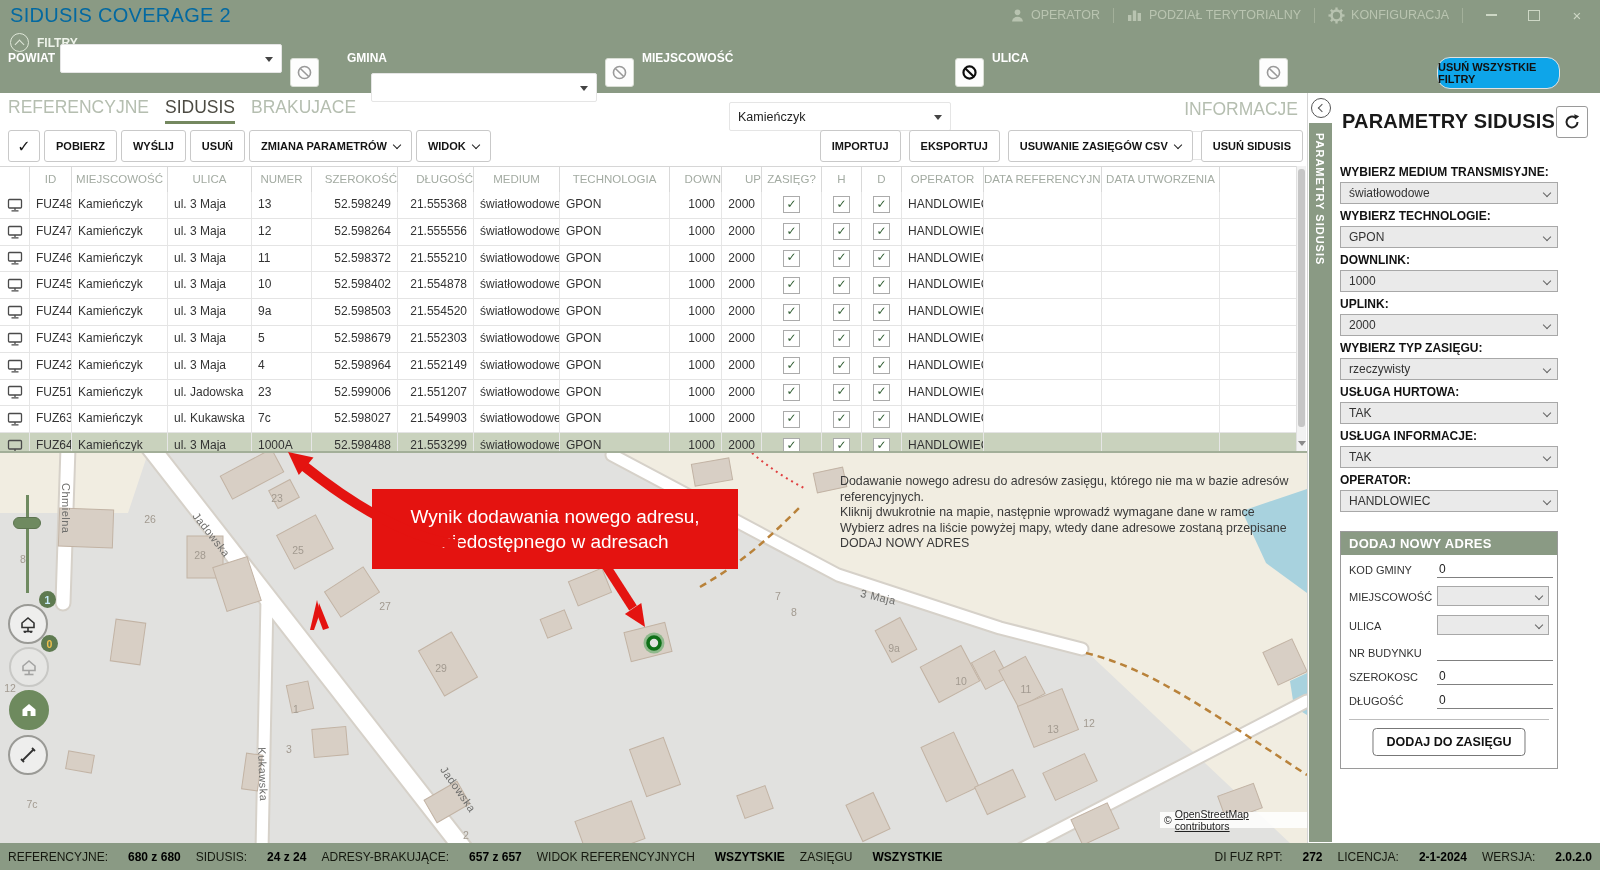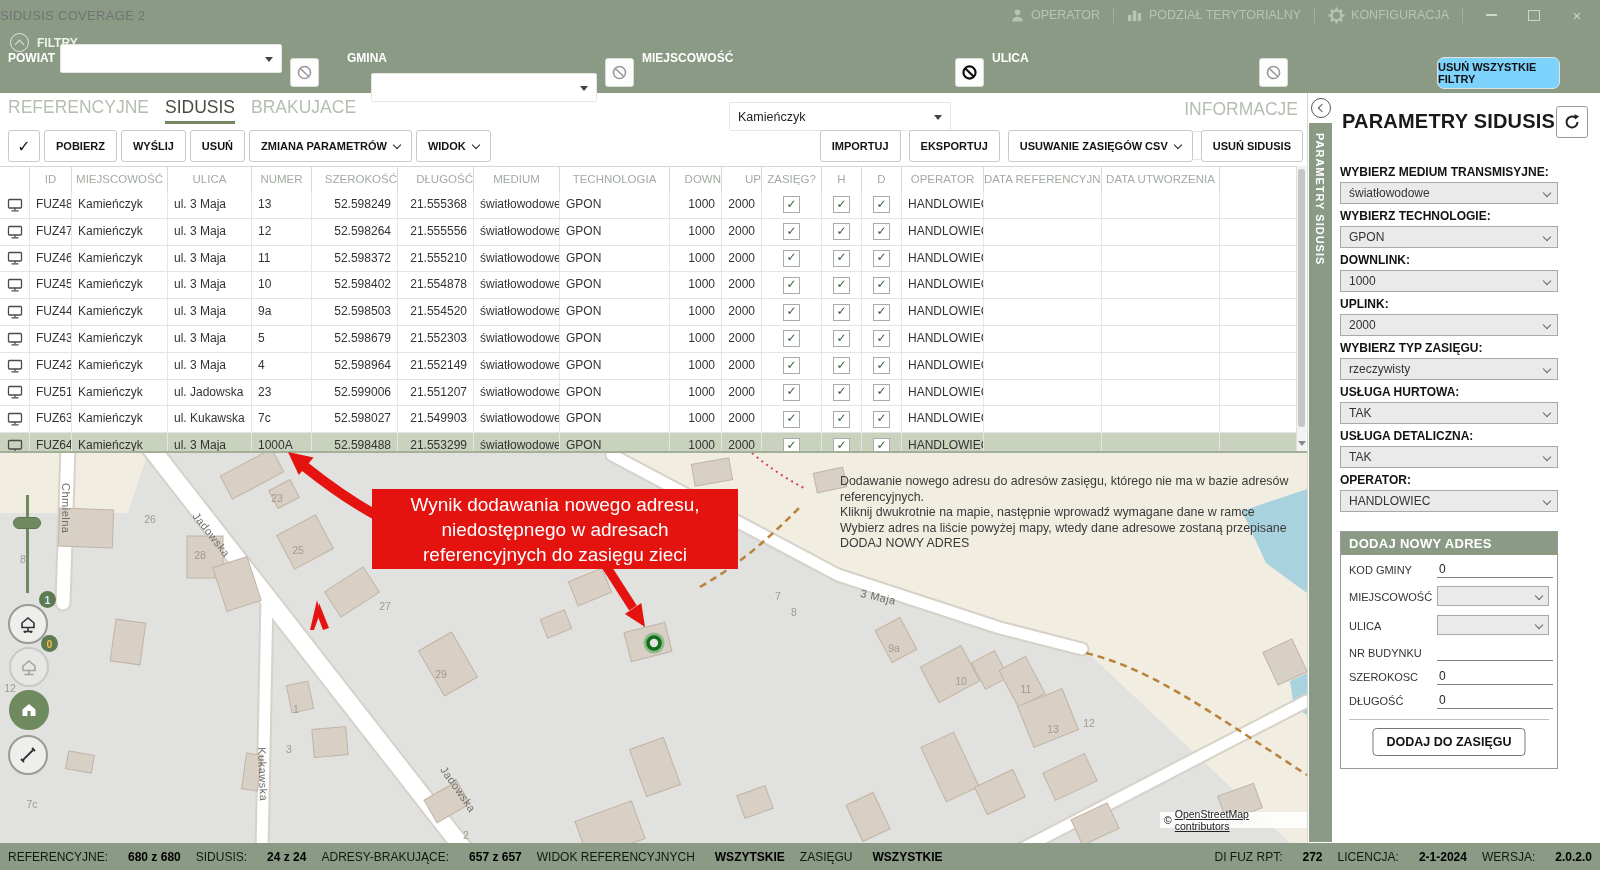--- a/index.html
+++ b/index.html
@@ -3,21 +3,21 @@
 <meta charset="utf-8">
 <style>
   html,body{margin:0;padding:0;background:#444;}
   .app{position:relative;width:1600px;height:870px;background:#fff;overflow:hidden;
        font-family:"Liberation Sans","DejaVu Sans",sans-serif;-webkit-font-smoothing:antialiased;}
   .abs{position:absolute;}
 
   
   .chrome{position:absolute;left:0;top:0;width:1600px;height:93px;background:#8a9a84;}
   .titlebar{position:absolute;left:0;top:0;width:1600px;height:30px;display:flex;align-items:center;}
-  .app-title{color:#737373;font-size:13px;letter-spacing:.3px;}
+  .app-title{color:#0369a1;font-size:20px;margin-left:10px;letter-spacing:.3px;}
   .tb-menu{position:absolute;right:8px;top:0;height:30px;display:flex;align-items:center;gap:13px;color:#b9c4b0;}
   .menu-item{display:flex;align-items:center;gap:6px;font-size:12.5px;cursor:default;}
   .menu-sep{width:1px;height:15px;background:#a3b09a;}
   .winbtn{width:30px;height:30px;display:flex;align-items:center;justify-content:center;color:#cdd7c5;font-size:15px;}
   .glyph-min{width:11px;height:2px;background:currentColor;display:inline-block;}
   .glyph-max{width:10px;height:9px;border:1.5px solid currentColor;display:inline-block;}
 
   .filters-hdr{position:absolute;left:10px;top:33px;display:flex;align-items:center;gap:8px;color:#eef3ea;}
   .circ-ico{width:17px;height:17px;border:1.6px solid #dfe7d8;border-radius:50%;display:flex;align-items:center;justify-content:center;}
   .chev{display:inline-block;width:6px;height:6px;border-right:1.7px solid #dfe7d8;border-bottom:1.7px solid #dfe7d8;}
@@ -25,21 +25,21 @@
   .filters-hdr .lbl{font-size:12px;font-weight:bold;}
 
   .frow{position:absolute;top:44px;height:29px;}
   .flabel{color:#fff;font-size:12px;font-weight:bold;line-height:29px;}
   .fselect{background:#fff;border:1px solid #e5e5e5;border-radius:2px;height:29px;box-sizing:border-box;
            font-size:12.5px;color:#222;display:flex;align-items:center;padding:0 22px 0 8px;position:relative;}
   .fselect::after{content:"";position:absolute;right:8px;top:12px;border-left:4px solid transparent;border-right:4px solid transparent;border-top:5px solid #444;}
   .blk{width:27px;height:27px;background:#fdfdfd;border:1px solid #d9ded5;border-radius:3px;display:flex;align-items:center;justify-content:center;}
   .blk svg{stroke:#9a9a9a;fill:none;stroke-width:1.7;}
   .blk.active svg{stroke:#0d0d0d;stroke-width:2.3;}
-  .clear-btn{position:absolute;left:1437px;top:57px;width:121px;height:30px;background:#7dd3fc;border:1px solid #e2e2e2;border-radius:7px;
+  .clear-btn{position:absolute;left:1437px;top:57px;width:121px;height:30px;background:#0ea5e9;border:1px solid #e2e2e2;border-radius:13px;
              font-size:11px;font-weight:bold;color:#111;display:flex;align-items:center;justify-content:center;}
 
   
   .tabs{position:absolute;left:8px;top:97px;display:flex;gap:16px;font-size:17.5px;}
   .tab{color:#b5beb0;padding-bottom:3px;}
   .tab.active{color:#4c4a42;border-bottom:3px solid #74885f;}
   .tab-right{position:absolute;right:302px;top:99px;font-size:17.5px;color:#b5beb0;}
 
   
   .toolbar-l{position:absolute;left:8px;top:130px;display:flex;gap:4px;text-align:right;}
@@ -696,21 +696,21 @@
 
     
     <div class="hnum" style="left:23px;top:100px;">8</div>
     <div class="hnum" style="left:10px;top:229px;">12</div>
     <div class="hnum" style="left:32px;top:345px;">7c</div>
     <div class="hnum" style="left:150px;top:60px;">26</div>
     <div class="hnum" style="left:200px;top:96px;">28</div>
     <div class="hnum" style="left:277px;top:39px;">23</div>
     <div class="hnum" style="left:298px;top:91px;">25</div>
     <div class="hnum" style="left:344px;top:147px;margin-left:28px;">27</div>
-    <div class="hnum" style="left:441px;top:215px;text-align:center;">29</div>
+    <div class="hnum" style="left:441px;top:209px;text-align:center;">29</div>
     <div class="hnum" style="left:296px;top:250px;">1</div>
     <div class="hnum" style="left:289px;top:290px;">3</div>
     <div class="hnum" style="left:466px;top:376px;">2</div>
     <div class="hnum" style="left:778px;top:137px;">7</div>
     <div class="hnum" style="left:794px;top:153px;">8</div>
     <div class="hnum" style="left:894px;top:189px;">9a</div>
     <div class="hnum" style="left:961px;top:222px;">10</div>
     <div class="hnum" style="left:1026px;top:230px;">11</div>
     <div class="hnum" style="left:1053px;top:270px;">13</div>
     <div class="hnum" style="left:1089px;top:264px;">12</div>
@@ -720,21 +720,20 @@
       <div>Dodawanie nowego adresu do adresów zasięgu, którego nie ma w bazie adresów referencyjnych.</div>
       <div>Kliknij dwukrotnie na mapie, następnie wprowadź wymagane dane w ramce</div>
       <div>Wybierz adres na liście powyżej mapy, wtedy dane adresowe zostaną przepisane</div>
       <div>DODAJ NOWY ADRES</div>
     </div>
 
     
     <div class="callout">
       <div>Wynik dodawania nowego adresu,</div>
       <div>niedostępnego w adresach</div>
-      <div>referencyjnych do zasięgu zieci</div>
     </div>
 
     
     <div class="slider-track"></div>
     <div class="slider-handle"></div>
     <div class="badge b1" style="left:39px;top:138px;">1</div>
     <div class="mapbtn" style="left:8px;top:151px;">
       <svg width="22" height="22" viewBox="0 0 22 22" fill="none" stroke="#333" stroke-width="1.6">
         <path d="M5,10 L11,5 L17,10 V14.5 H5 Z"></path>
           <line x1="11" y1="14.5" x2="11" y2="18"></line>
@@ -820,21 +819,21 @@
           <span>rzeczywisty</span>
         </div>
     </div>
     <div class="sfield" style="top:292px;">
       <div class="slabel">USŁUGA HURTOWA:</div>
       <div class="sel">
           <span>TAK</span>
         </div>
     </div>
     <div class="sfield" style="top:336px;">
-      <div class="slabel">USŁUGA DETALICZNA:</div>
+      <div class="slabel">USŁUGA INFORMACJE:</div>
       <div class="sel">
           <span>TAK</span>
         </div>
     </div>
     <div class="sfield" style="top:380px;">
       <div class="slabel">OPERATOR:</div>
       <div class="sel">
           <span>HANDLOWIEC</span>
         </div>
     </div>

